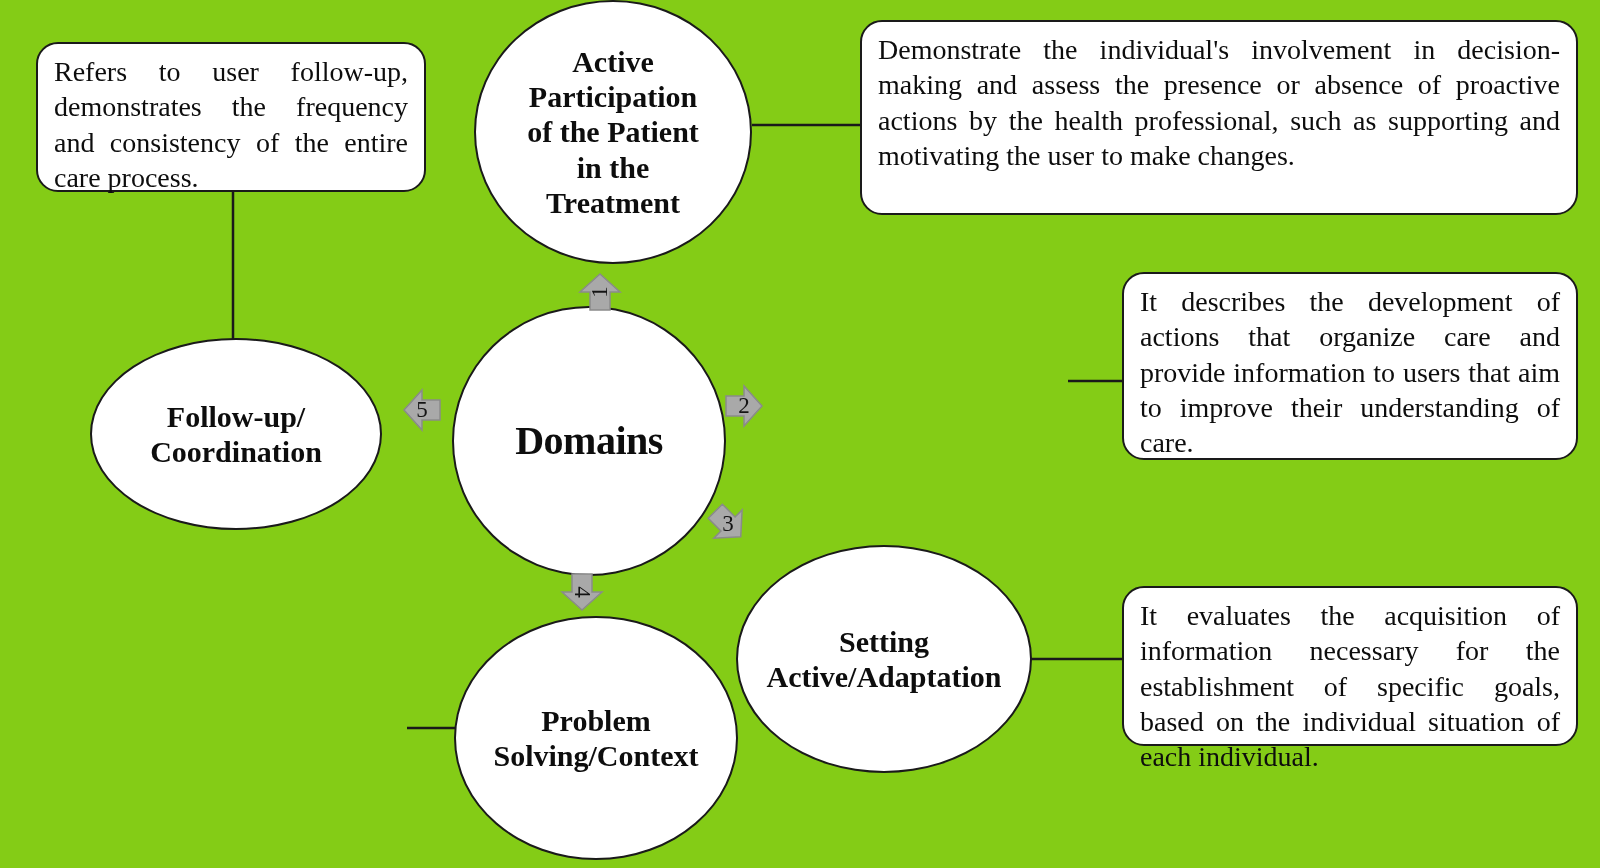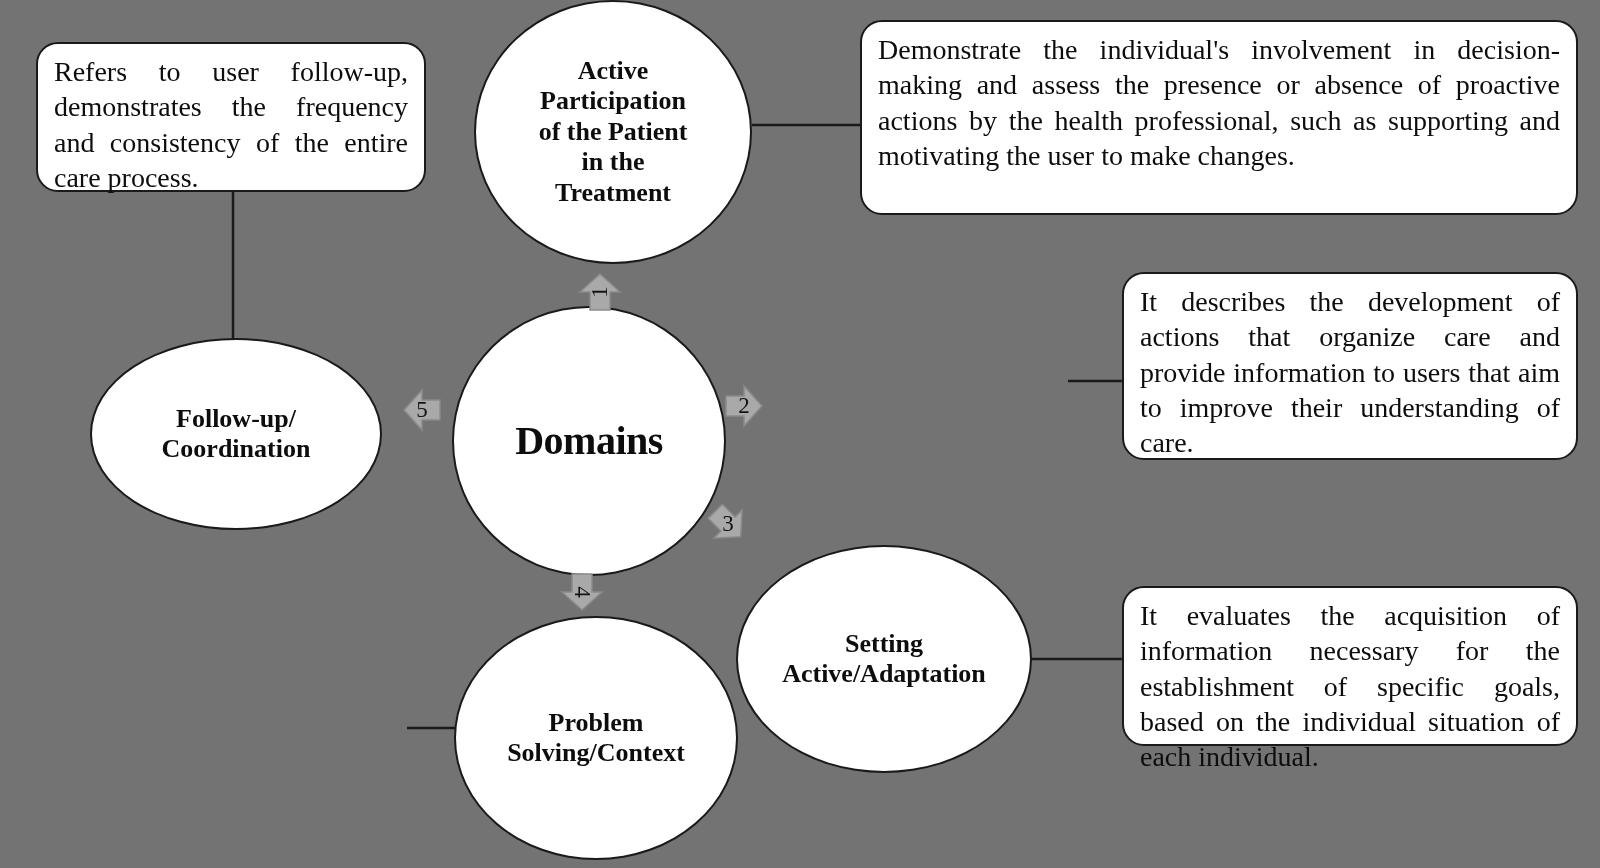--- a/index.html
+++ b/index.html
@@ -4,21 +4,21 @@
 <style>
   html, body {
     margin: 0;
     padding: 0;
     background: #ffffff;
   }
   #canvas {
     position: relative;
     width: 1600px;
     height: 868px;
-    background: #737373;
+    background: #84cc16;
     overflow: hidden;
     font-family: "Liberation Serif", "DejaVu Serif", serif;
     color: #0d0d0d;
   }
   svg.layer {
     position: absolute;
     left: 0;
     top: 0;
     width: 1600px;
     height: 868px;
@@ -54,21 +54,21 @@
     border: 2.5px solid #1a1a1a;
     background: #ffffff;
     border-radius: 50%;
     display: flex;
     align-items: center;
     justify-content: center;
     text-align: center;
   }
   .node-label {
     font-weight: bold;
-    font-size: 26px;
+    font-size: 30px;
     line-height: 1.17;
     padding: 0 6px;
     white-space: pre-line;
   }
   #node-center .node-label {
     font-size: 40px;
     letter-spacing: -0.5px;
   }
 
   

